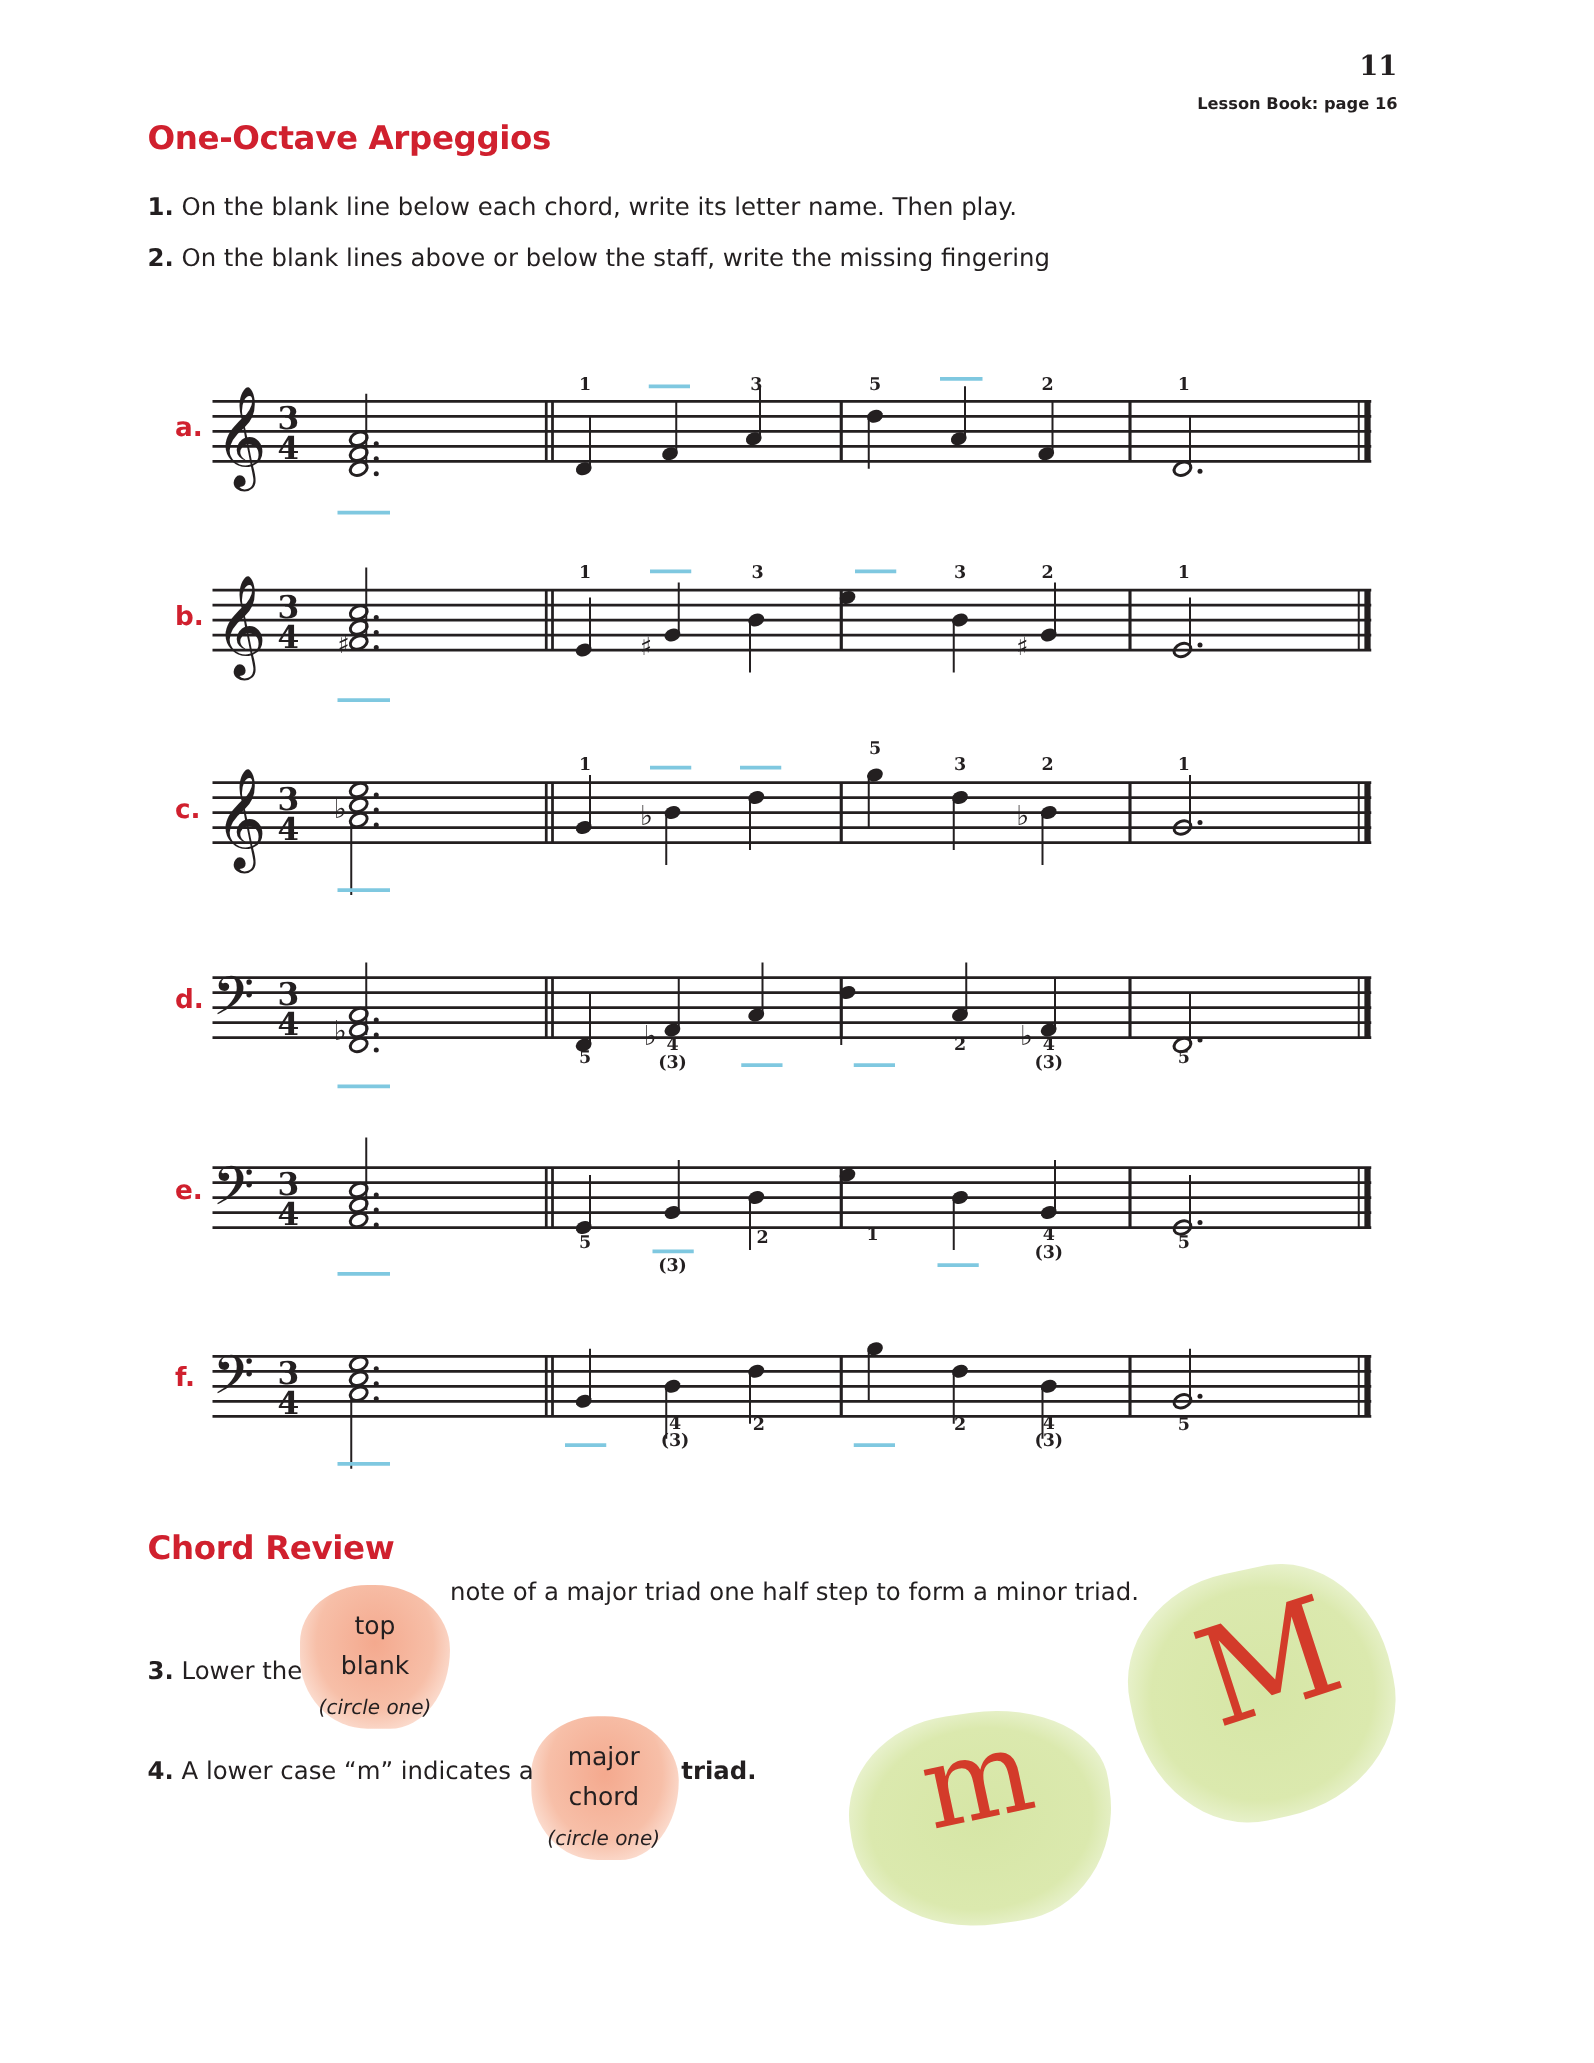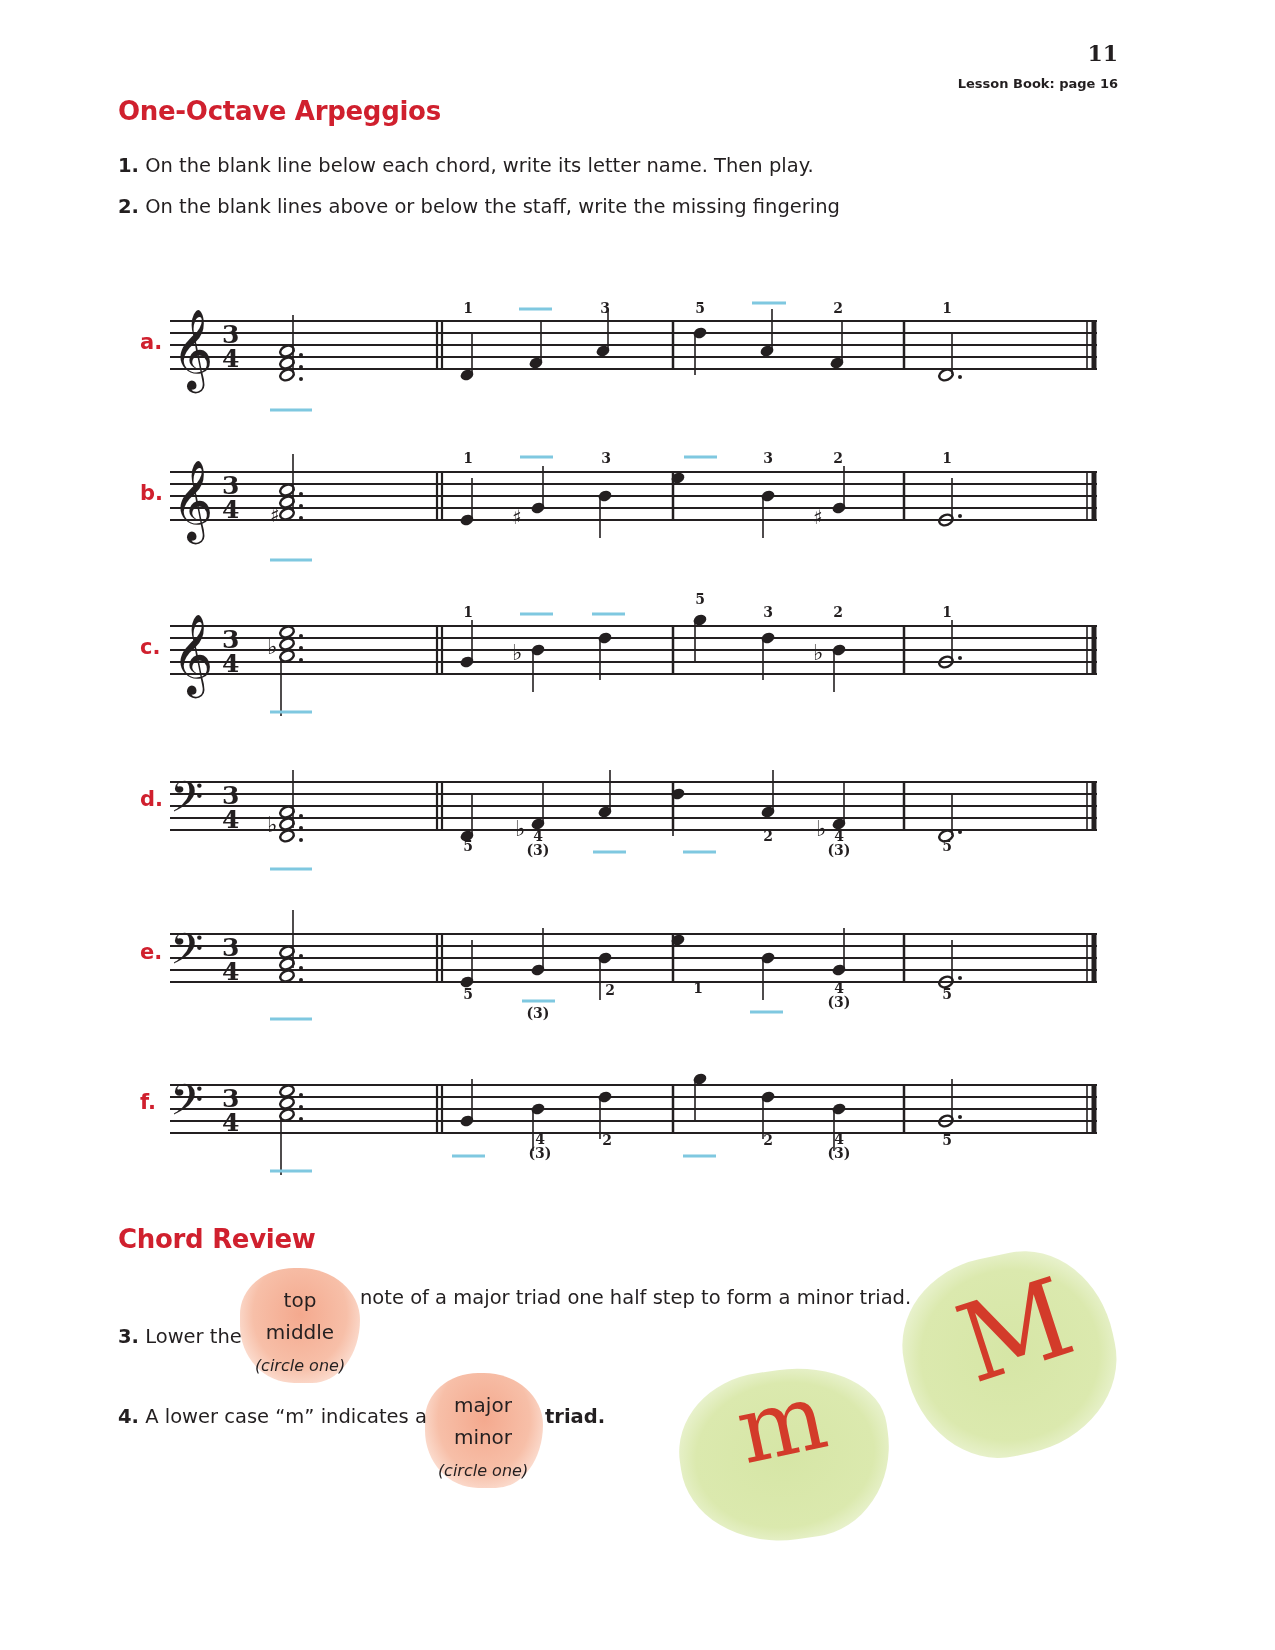--- a/index.html
+++ b/index.html
@@ -320,25 +320,25 @@
 <div class="wash" style="left:905px; top:1255px; width:210px; height:200px; border-radius:45% 40% 50% 42% / 42% 50% 45% 52%; transform:rotate(-12deg);"></div>
 <div class="wash-letter" style="left:738px; top:1370px; font-size:92px; transform:rotate(-12deg);">m</div>
 <div class="wash-letter" style="left:960px; top:1268px; font-size:108px; transform:rotate(-18deg);">M</div>
 
 <div class="blob" style="left:240px; top:1268px; width:120px; height:115px;"></div>
 <div class="abs q-text" style="left:118px; top:1325px;">
   <b>3.</b>
   <span>Lower the</span>
 </div>
 <div class="choice" style="left:240px; top:1288px; width:120px;">top</div>
-<div class="choice" style="left:240px; top:1320px; width:120px;">middle</div>
+<div class="choice" style="left:240px; top:1320px; width:120px;">blank</div>
 <div class="circle-one" style="left:240px; top:1356px; width:120px;">(circle one)</div>
-<div class="abs q-text" style="left:360px; top:1262px;margin-top:24px;">note of a major triad one half step to form a minor triad.</div>
+<div class="abs q-text" style="left:360px; top:1262px;">note of a major triad one half step to form a minor triad.</div>
 
 <div class="blob" style="left:425px; top:1373px; width:118px; height:115px;"></div>
 <div class="abs q-text" style="left:118px; top:1405px;">
   <b>4.</b>
   <span>A lower case “m” indicates a</span>
 </div>
 <div class="choice" style="left:423px; top:1393px; width:120px;">major</div>
-<div class="choice" style="left:423px; top:1425px; width:120px;">minor</div>
+<div class="choice" style="left:423px; top:1425px; width:120px;">chord</div>
 <div class="circle-one" style="left:423px; top:1461px; width:120px;">(circle one)</div>
 <div class="abs q-text" style="left:545px; top:1405px;font-weight:bold;">triad.</div>
 
 </body></html>

